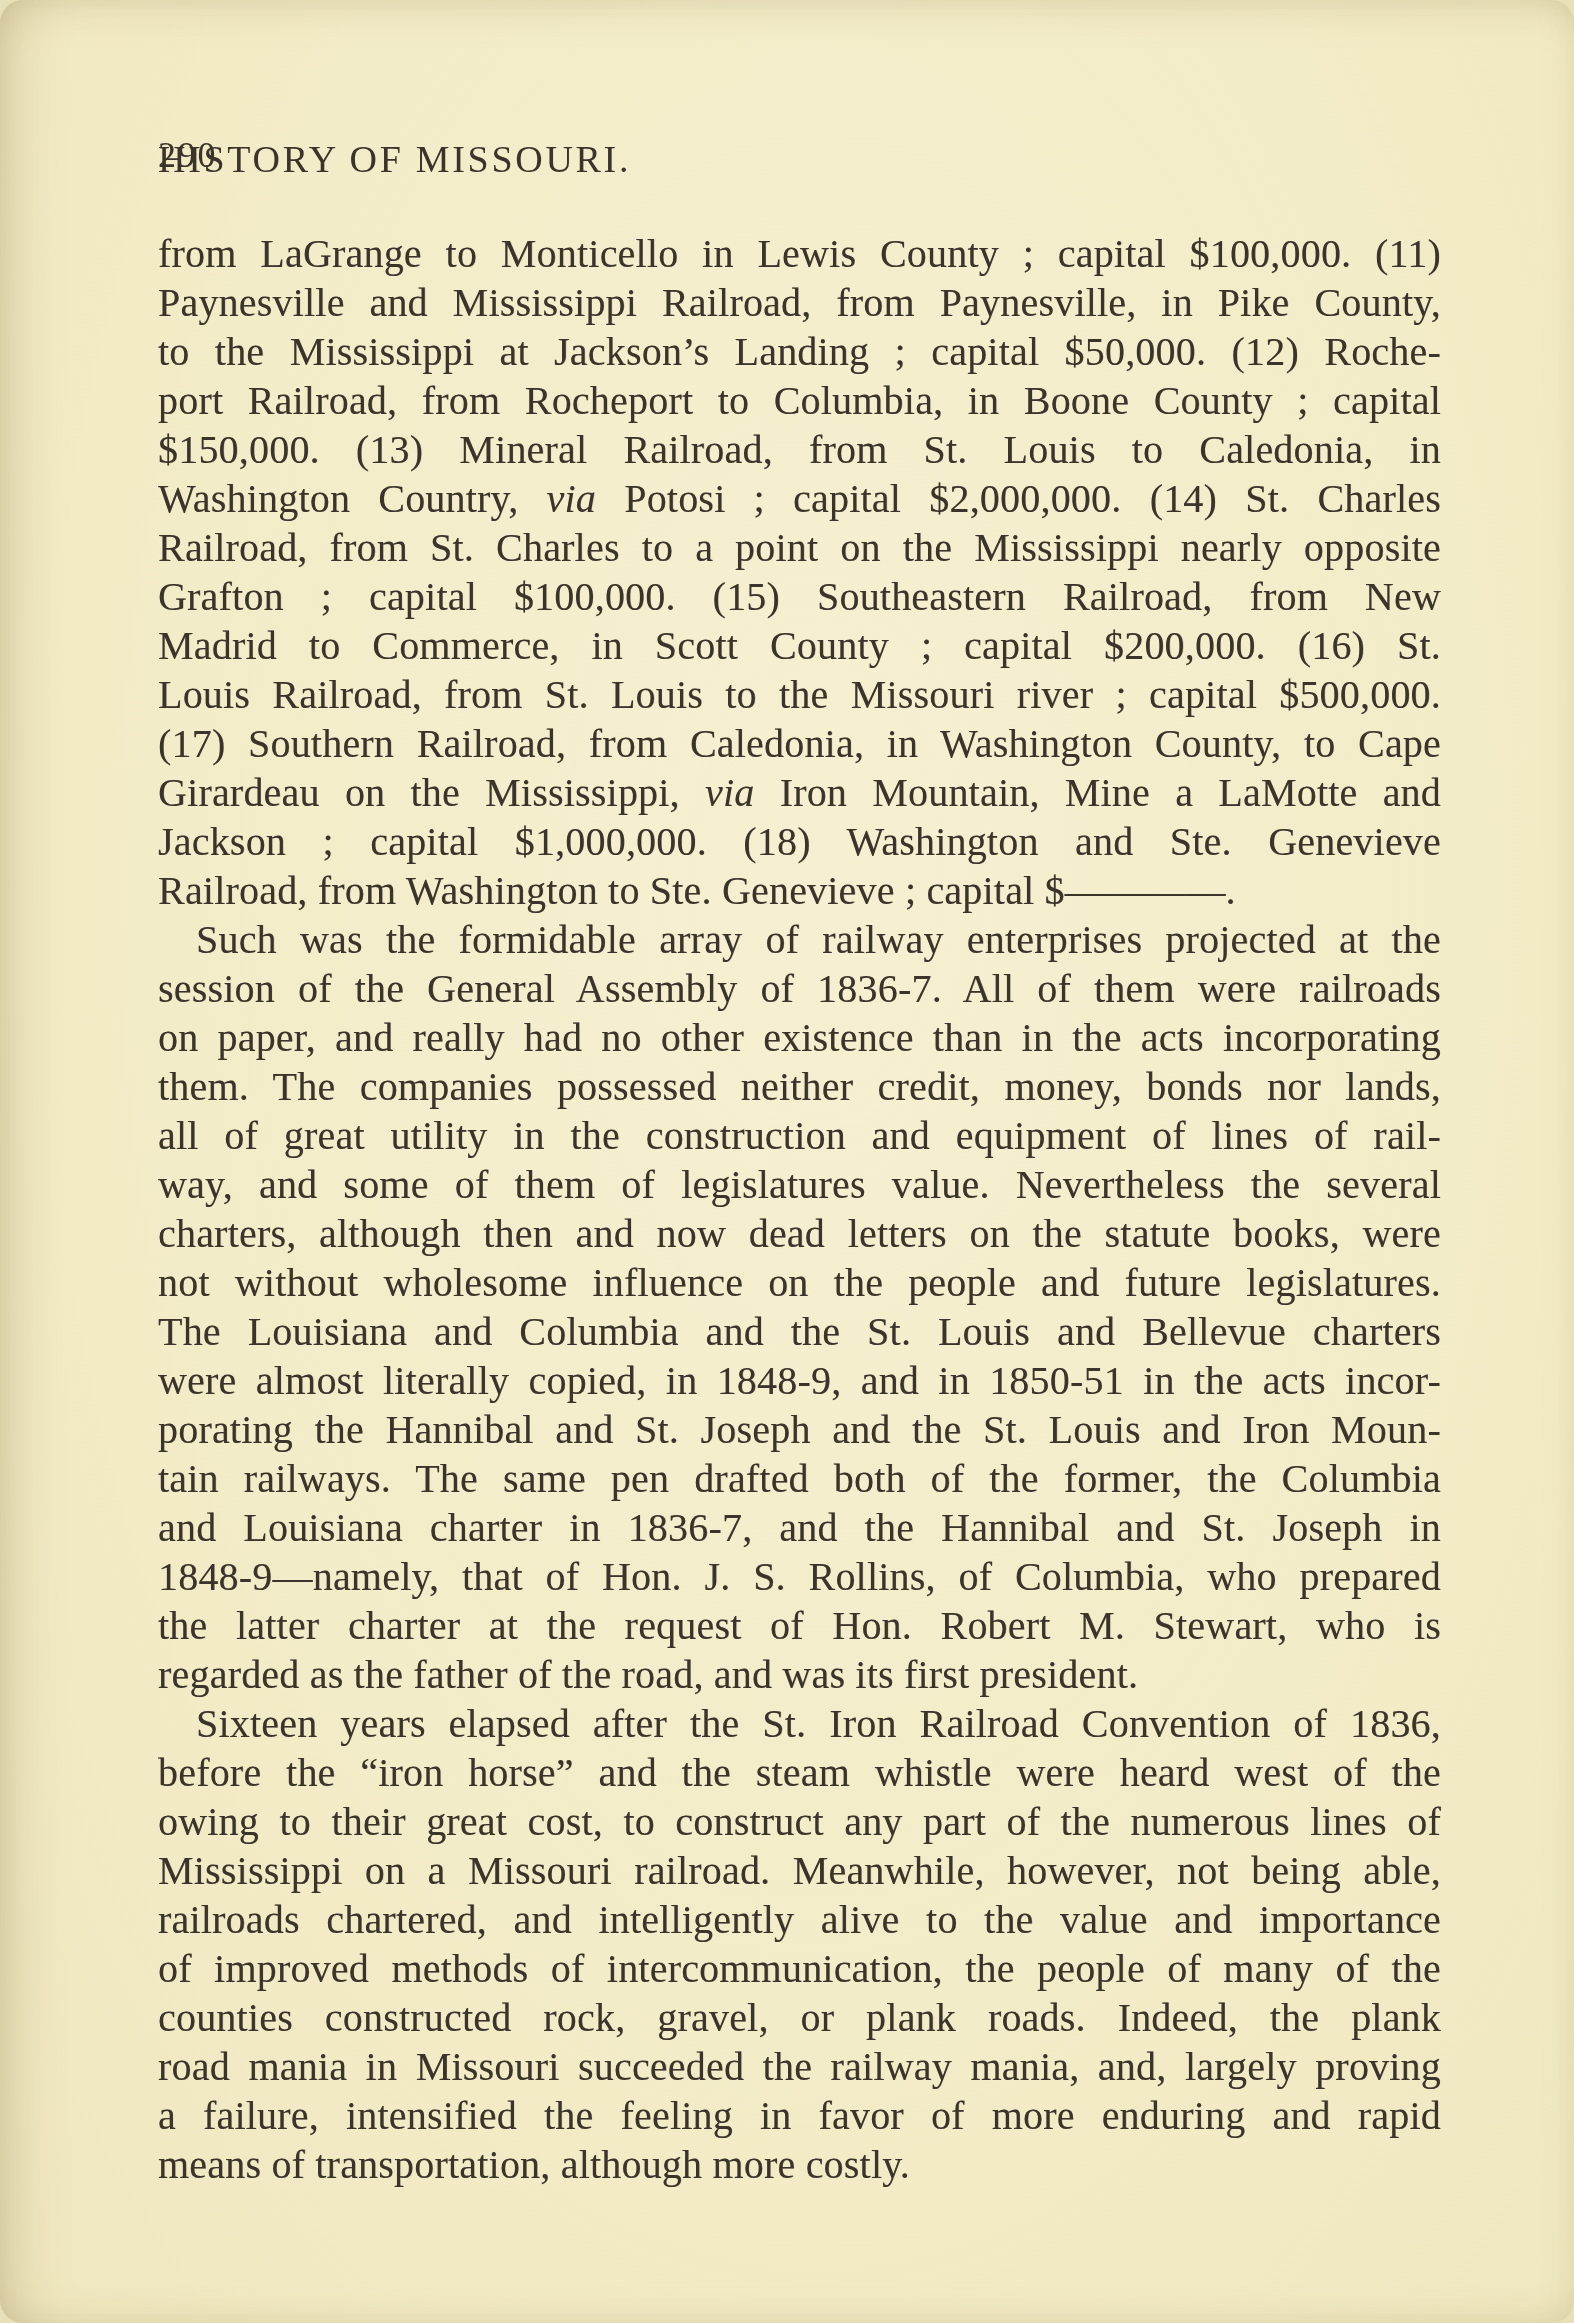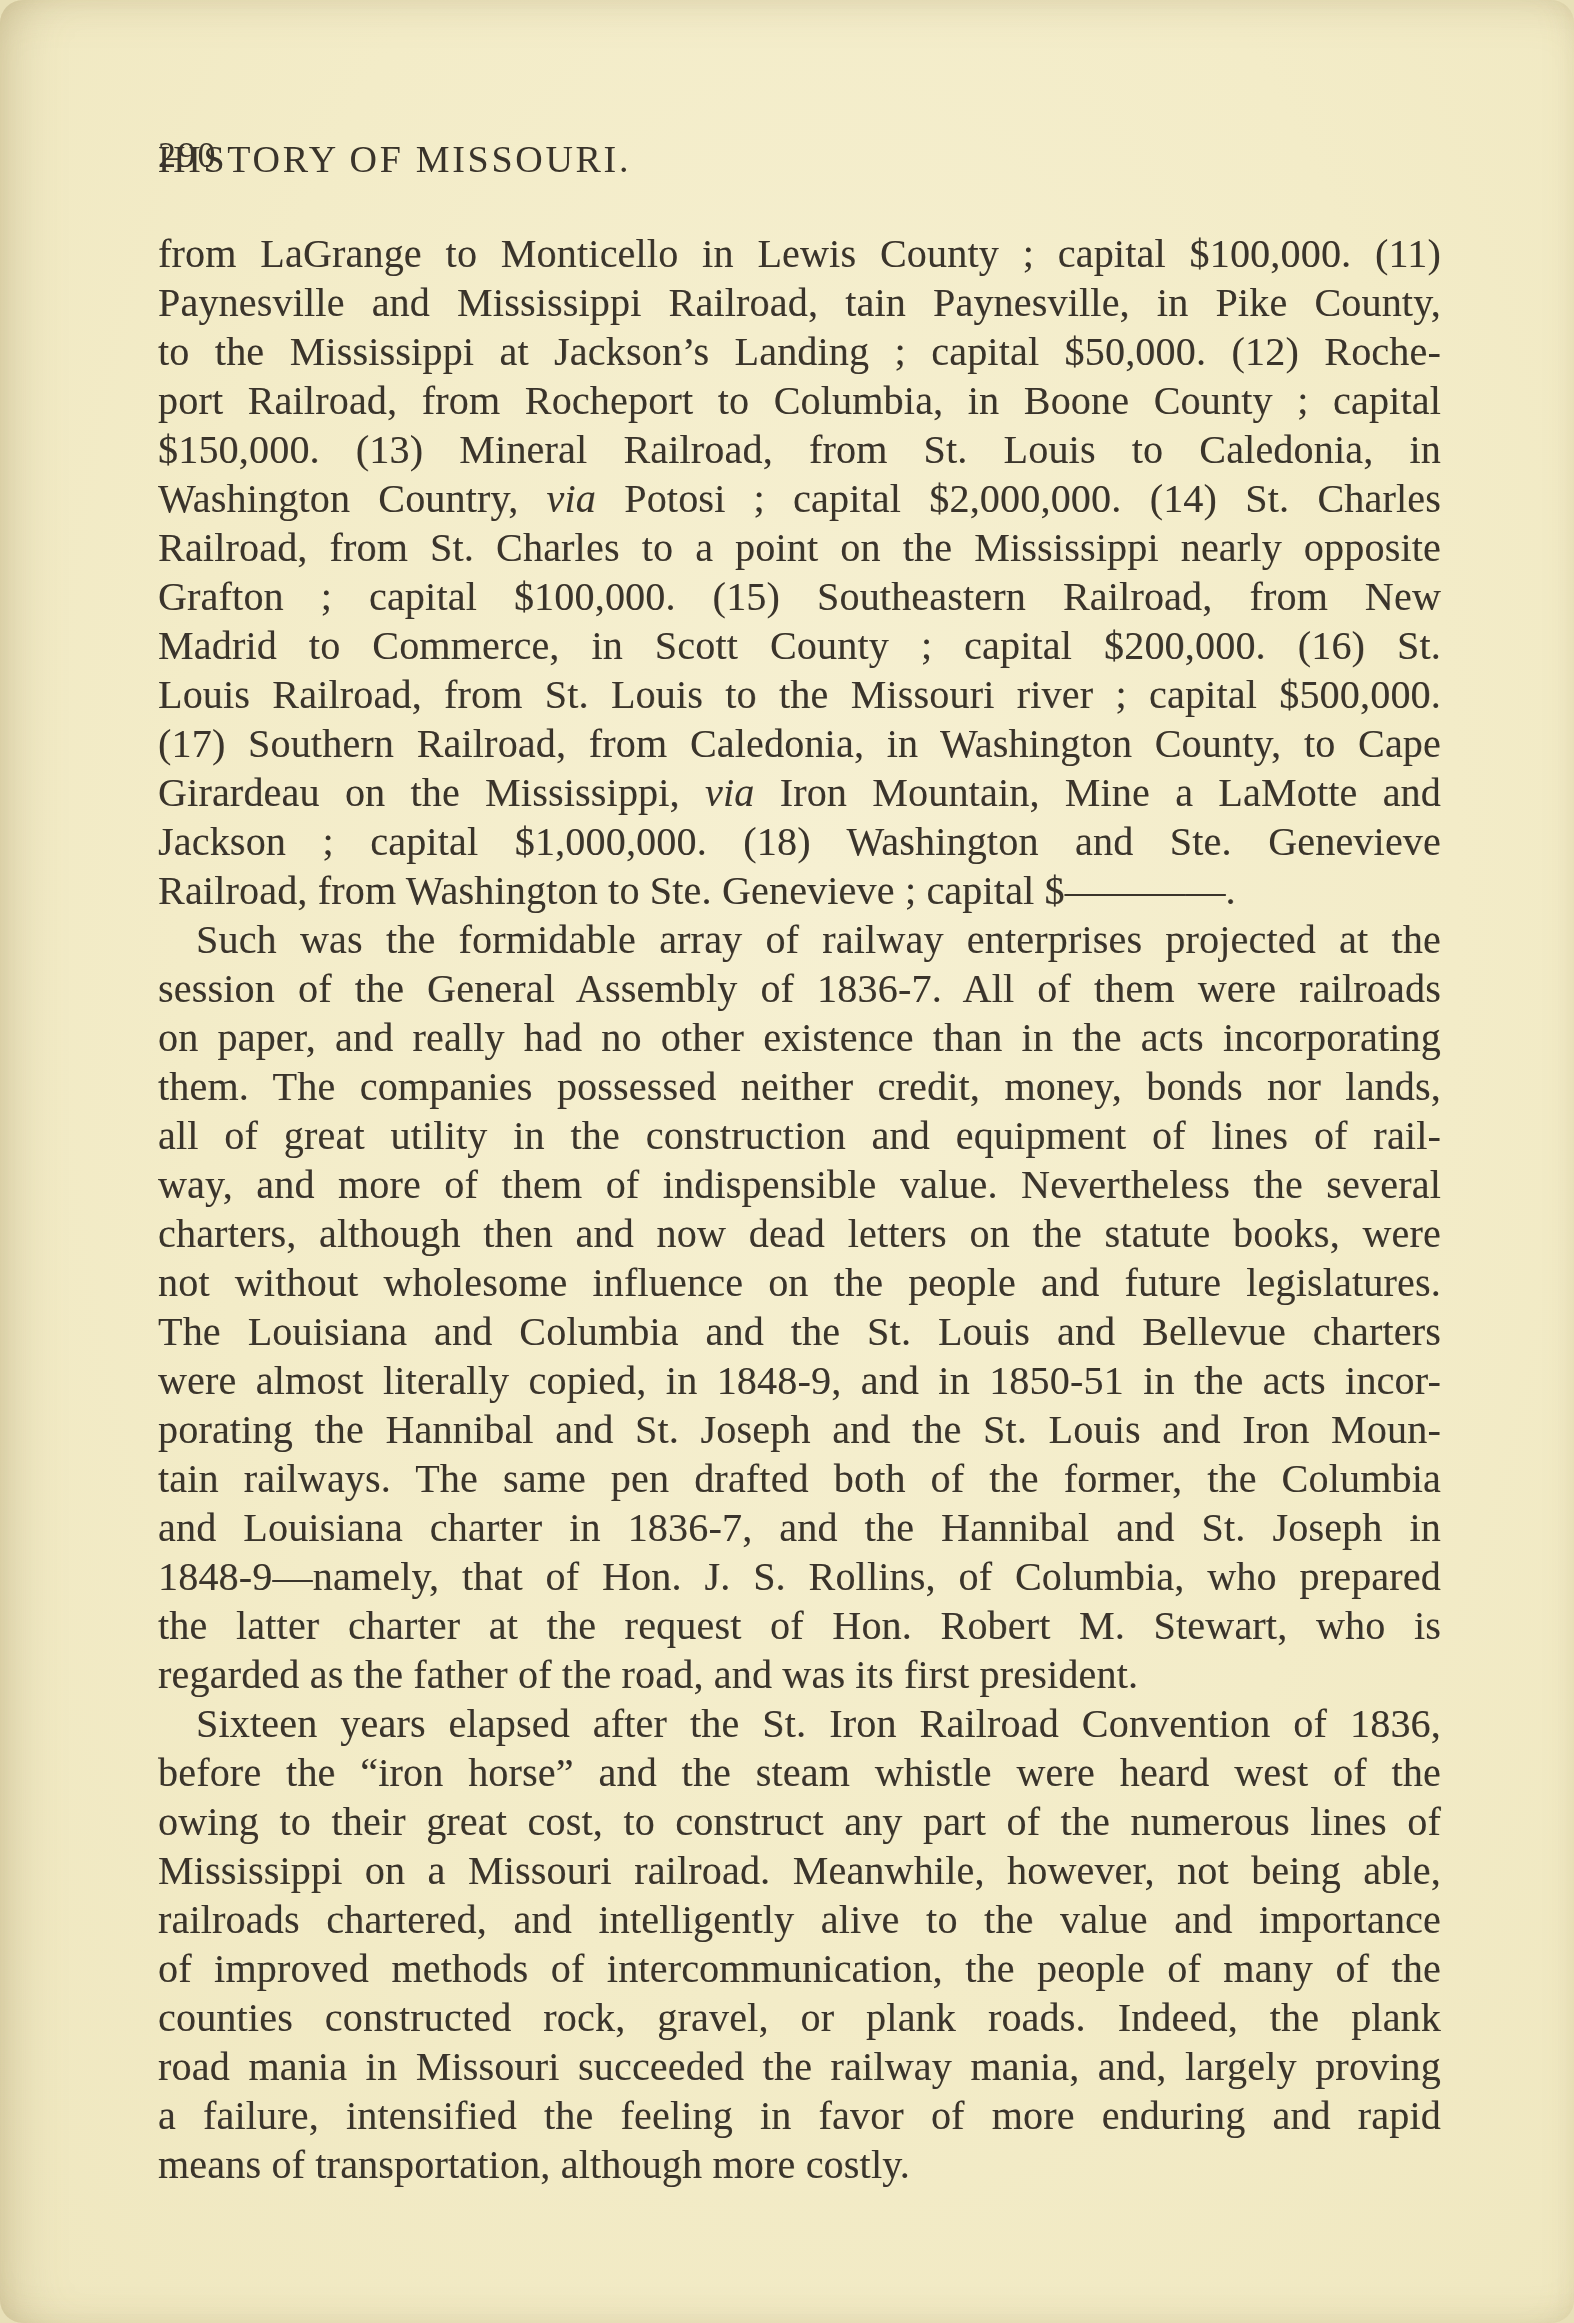--- a/index.html
+++ b/index.html
@@ -66,39 +66,39 @@
 </head>
 <body>
 
 <div class="page">
   <div class="header">
     <span class="pagenum">290</span>
     <span class="title">HISTORY OF MISSOURI.</span>
   </div>
   <div class="body">
       <div class="line">from LaGrange to Monticello in Lewis County ; capital $100,000.  (11)</div>
-      <div class="line">Paynesville and Mississippi Railroad, tain Paynesville, in Pike County,</div>
+      <div class="line">Paynesville and Mississippi Railroad, from Paynesville, in Pike County,</div>
       <div class="line">to the Mississippi at Jackson’s Landing ; capital $50,000.  (12) Roche-</div>
       <div class="line">port Railroad, from Rocheport to Columbia, in Boone County ; capital</div>
       <div class="line">$150,000.  (13)  Mineral Railroad, from St. Louis to Caledonia, in</div>
       <div class="line">Washington Country, <i>via</i> Potosi ; capital $2,000,000.  (14) St. Charles</div>
       <div class="line">Railroad, from St. Charles to a point on the Mississippi nearly opposite</div>
       <div class="line">Grafton ;  capital  $100,000.  (15) Southeastern Railroad, from New</div>
       <div class="line">Madrid to Commerce, in Scott County ; capital $200,000.  (16) St.</div>
       <div class="line">Louis Railroad, from St. Louis to the Missouri river ; capital $500,000.</div>
       <div class="line">(17) Southern Railroad, from Caledonia, in Washington County, to Cape</div>
       <div class="line">Girardeau on the Mississippi, <i>via</i> Iron Mountain, Mine a LaMotte and</div>
       <div class="line">Jackson ;  capital  $1,000,000.  (18)  Washington and Ste. Genevieve</div>
       <div class="line last">Railroad, from Washington to Ste. Genevieve ; capital $————.</div>
       <div class="line indent">Such was the formidable array of railway enterprises projected at the</div>
       <div class="line">session of the General Assembly of 1836-7.  All of them were railroads</div>
       <div class="line">on paper, and really had no other existence than in the acts incorporating</div>
       <div class="line">them.  The companies possessed neither credit, money, bonds nor lands,</div>
       <div class="line">all of great utility in the construction and equipment of lines of rail-</div>
-      <div class="line">way, and more of them of indispensible value.  Nevertheless the several</div>
+      <div class="line">way, and some of them of legislatures value.  Nevertheless the several</div>
       <div class="line">charters, although then and now dead letters on the statute books, were</div>
       <div class="line">not without wholesome influence on the people and future legislatures.</div>
       <div class="line">The Louisiana and Columbia and the St. Louis and Bellevue charters</div>
       <div class="line">were almost literally copied, in 1848-9, and in 1850-51 in the acts incor-</div>
       <div class="line">porating the Hannibal and St. Joseph and the St. Louis and Iron Moun-</div>
       <div class="line">tain railways.  The same pen drafted both of the former, the Columbia</div>
       <div class="line">and Louisiana charter in 1836-7, and the Hannibal and St. Joseph in</div>
       <div class="line">1848-9—namely, that of Hon. J. S. Rollins, of Columbia, who prepared</div>
       <div class="line">the latter charter at the request of Hon. Robert M. Stewart, who is</div>
       <div class="line last">regarded as the father of the road, and was its first president.</div>

